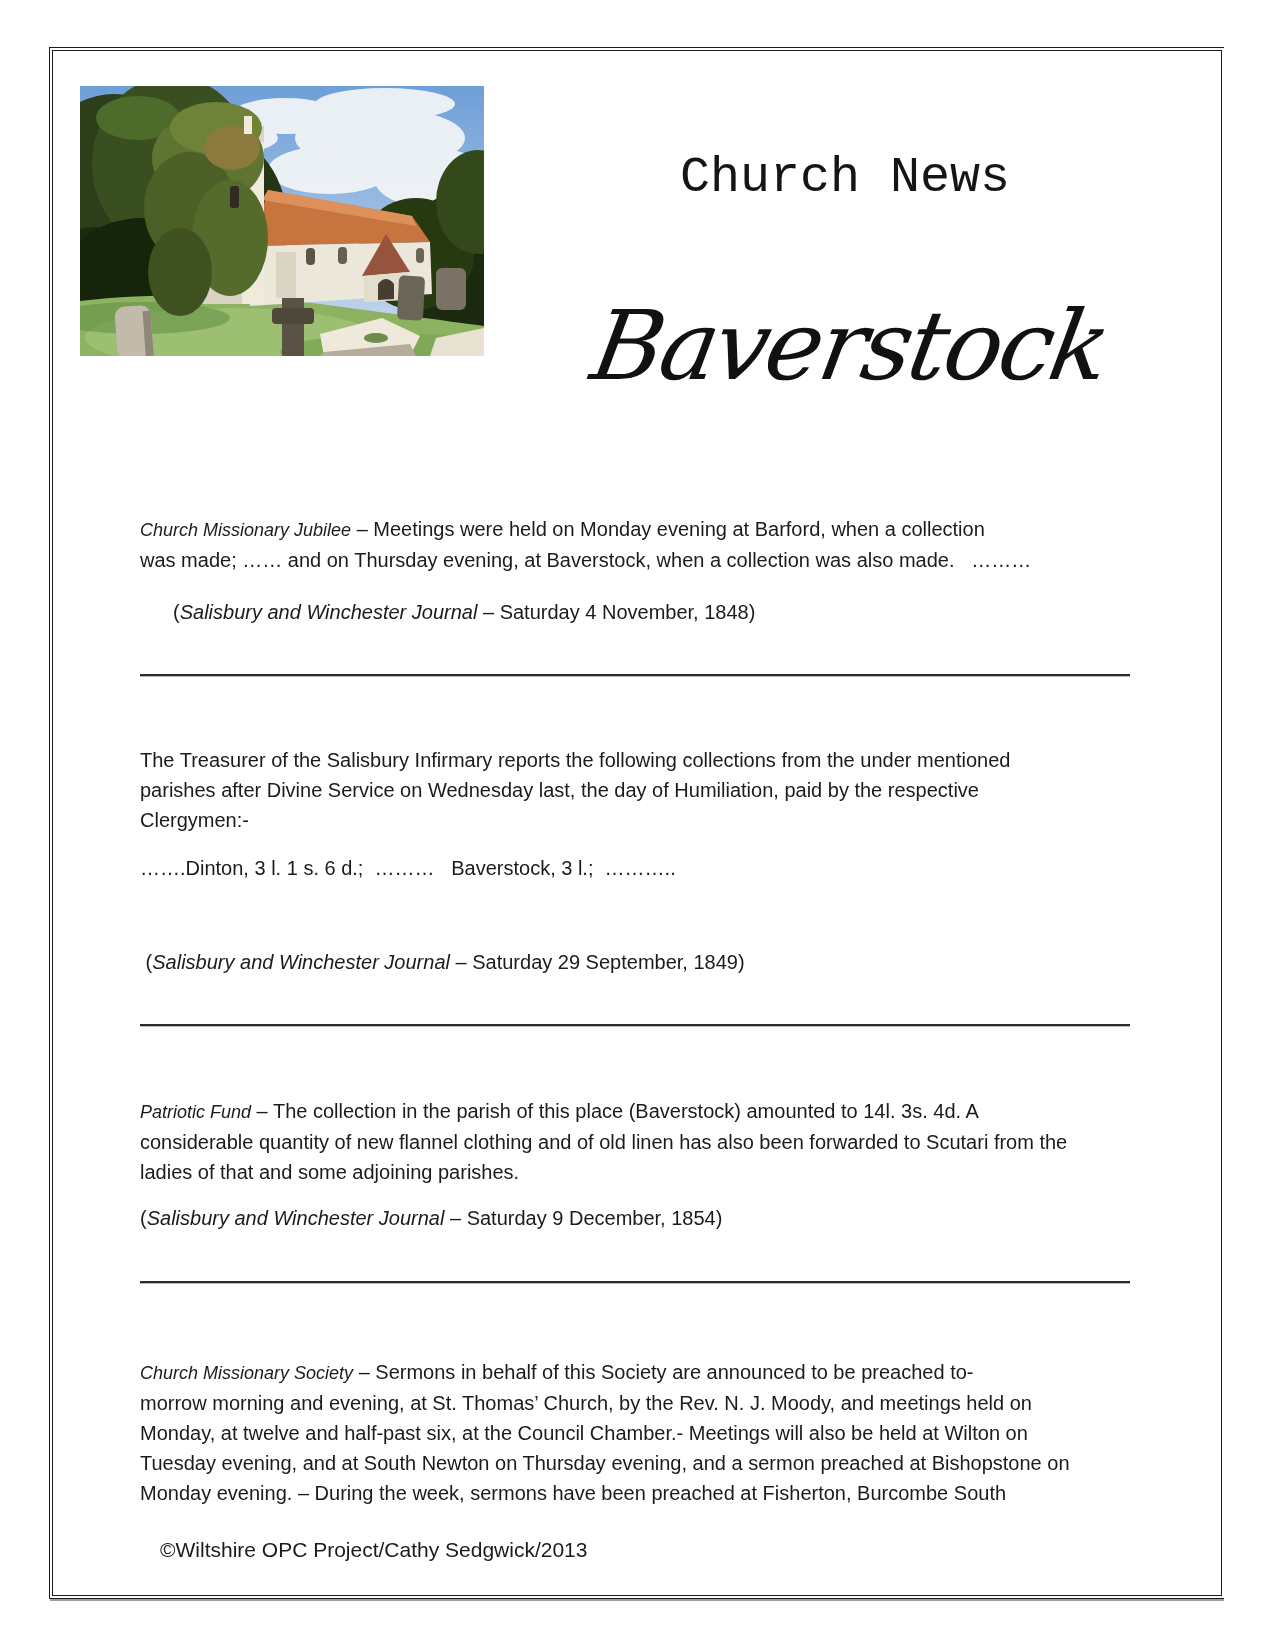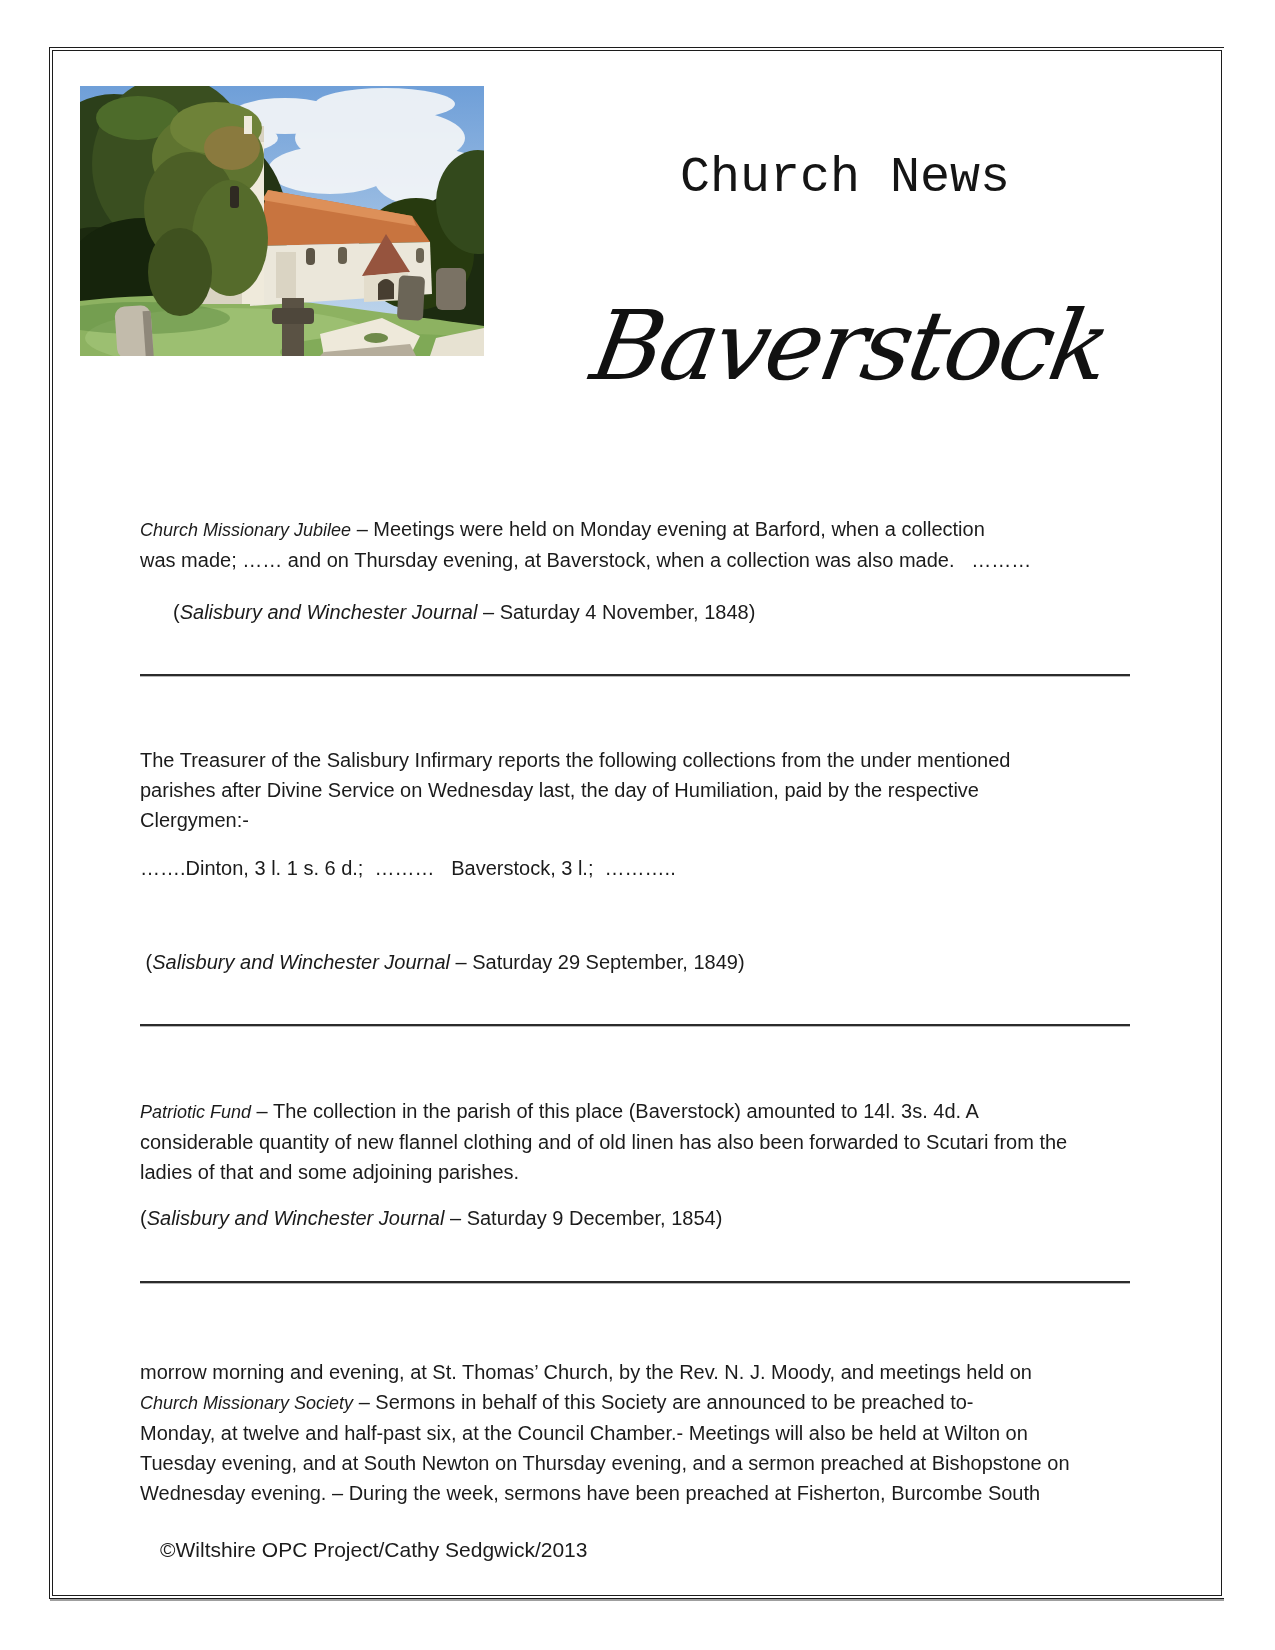--- a/index.html
+++ b/index.html
@@ -136,22 +136,22 @@
   <section class="s s3">
     <div class="line"><span class="lead">Patriotic Fund</span><span> – The collection in the parish of this place (Baverstock) amounted to 14l. 3s. 4d. A</span></div>
     <div class="line">considerable quantity of new flannel clothing and of old linen has also been forwarded to Scutari from the</div>
     <div class="line">ladies of that and some adjoining parishes.</div>
     <div class="cit"><span>(</span><span class="it">Salisbury and Winchester Journal</span><span> – Saturday 9 December, 1854)</span></div>
   </section>
 
   <div class="rule r3"></div>
 
   <section class="s s4">
+    <div class="line"><span class="lead">Church Missionary Society</span><span> – Sermons in behalf of this Society are announced to be preached to-</span></div>
     <div class="line">morrow morning and evening, at St. Thomas’ Church, by the Rev. N. J. Moody, and meetings held on</div>
-    <div class="line"><span class="lead">Church Missionary Society</span><span> – Sermons in behalf of this Society are announced to be preached to-</span></div>
     <div class="line">Monday, at twelve and half-past six, at the Council Chamber.- Meetings will also be held at Wilton on</div>
     <div class="line">Tuesday evening, and at South Newton on Thursday evening, and a sermon preached at Bishopstone on</div>
-    <div class="line">Wednesday evening. – During the week, sermons have been preached at Fisherton, Burcombe South</div>
+    <div class="line">Monday evening. – During the week, sermons have been preached at Fisherton, Burcombe South</div>
   </section>
 
   <div class="footer">©Wiltshire OPC Project/Cathy Sedgwick/2013</div>
 
 </div>
 
 </body></html>

